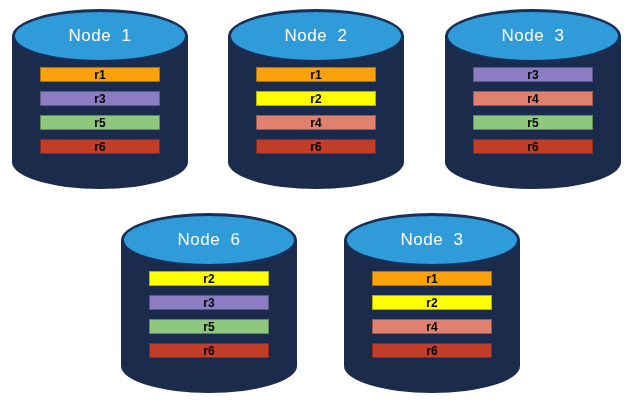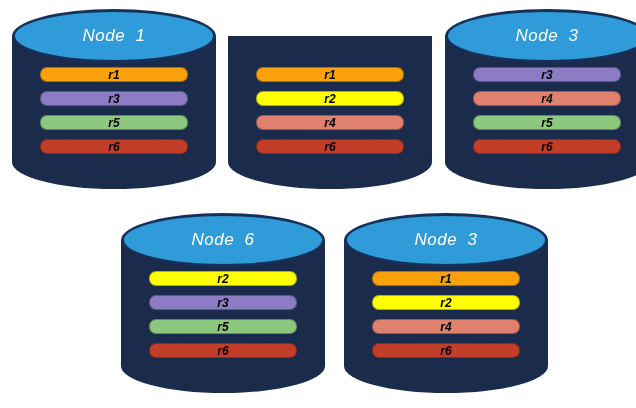--- a/index.html
+++ b/index.html
@@ -1,34 +1,34 @@
 <!DOCTYPE html>
 <html><head>
 <meta charset="utf-8">
 <style>
   html,body{margin:0;padding:0;background:#ffffff;font-family:"Liberation Sans",sans-serif;}
   .canvas{position:relative;width:636px;height:408px;background:#ffffff;overflow:hidden;}
 
-  .node{position:absolute;width:204px;height:180px;font-style:italic;}
+  .node{position:absolute;width:176px;height:180px;}
   .n1{left:12px;top:9px;}
   .n2{left:228px;top:9px;}
   .n3{left:445px;top:9px;}
   .n4{left:121px;top:213px;}
   .n5{left:344px;top:213px;}
 
   .cyl-body{position:absolute;left:0;right:0;top:27px;bottom:27px;background:#1B2B4B;}
   .cyl-bottom{position:absolute;left:0;right:0;bottom:0;height:54px;border-radius:50%;background:#1B2B4B;}
   .cyl-top{position:absolute;left:0;right:0;top:0;height:54px;border-radius:50%;
            background:#2F9CD9;border:3px solid #16305A;box-sizing:border-box;
            display:flex;align-items:center;justify-content:center;z-index:2;}
   .node-title{color:#FFFFFF;font-size:17px;white-space:pre;letter-spacing:0.5px;}
 
   .bars{position:absolute;left:28px;right:28px;top:58px;z-index:3;
         display:flex;flex-direction:column;gap:9px;}
-  .bar{height:15px;border-radius:7px;border:1px solid rgba(0,0,0,0.30);box-sizing:border-box;
+  .bar{height:15px;border-radius:0;border:1px solid rgba(0,0,0,0.30);box-sizing:border-box;
        display:flex;align-items:center;justify-content:center;}
   .bar span{font-weight:bold;font-size:12px;color:#000;line-height:1;}
 </style>
 </head>
 <body>
 
 <div class="canvas">
 
   <div class="node n1">
     <div class="cyl-body" style="background-color: rgb(27, 43, 75);"></div>
@@ -48,20 +48,23 @@
       </div>
       <div class="bar" style="background-color: rgb(195, 62, 40);">
         <span>r6</span>
       </div>
     </div>
   </div>
 
   <div class="node n2">
     <div class="cyl-body" style="background-color: rgb(27, 43, 75);"></div>
     <div class="cyl-bottom" style="background-color: rgb(27, 43, 75);"></div>
+    <div class="cyl-top" style="background-color: rgb(47, 156, 217);">
+      <span class="node-title">Node  2</span>
+    </div>
     <div class="bars">
       <div class="bar" style="background-color: rgb(251, 161, 11);">
         <span>r1</span>
       </div>
       <div class="bar" style="background-color: rgb(255, 255, 0);">
         <span>r2</span>
       </div>
       <div class="bar" style="background-color: rgb(224, 128, 111);">
         <span>r4</span>
       </div>

